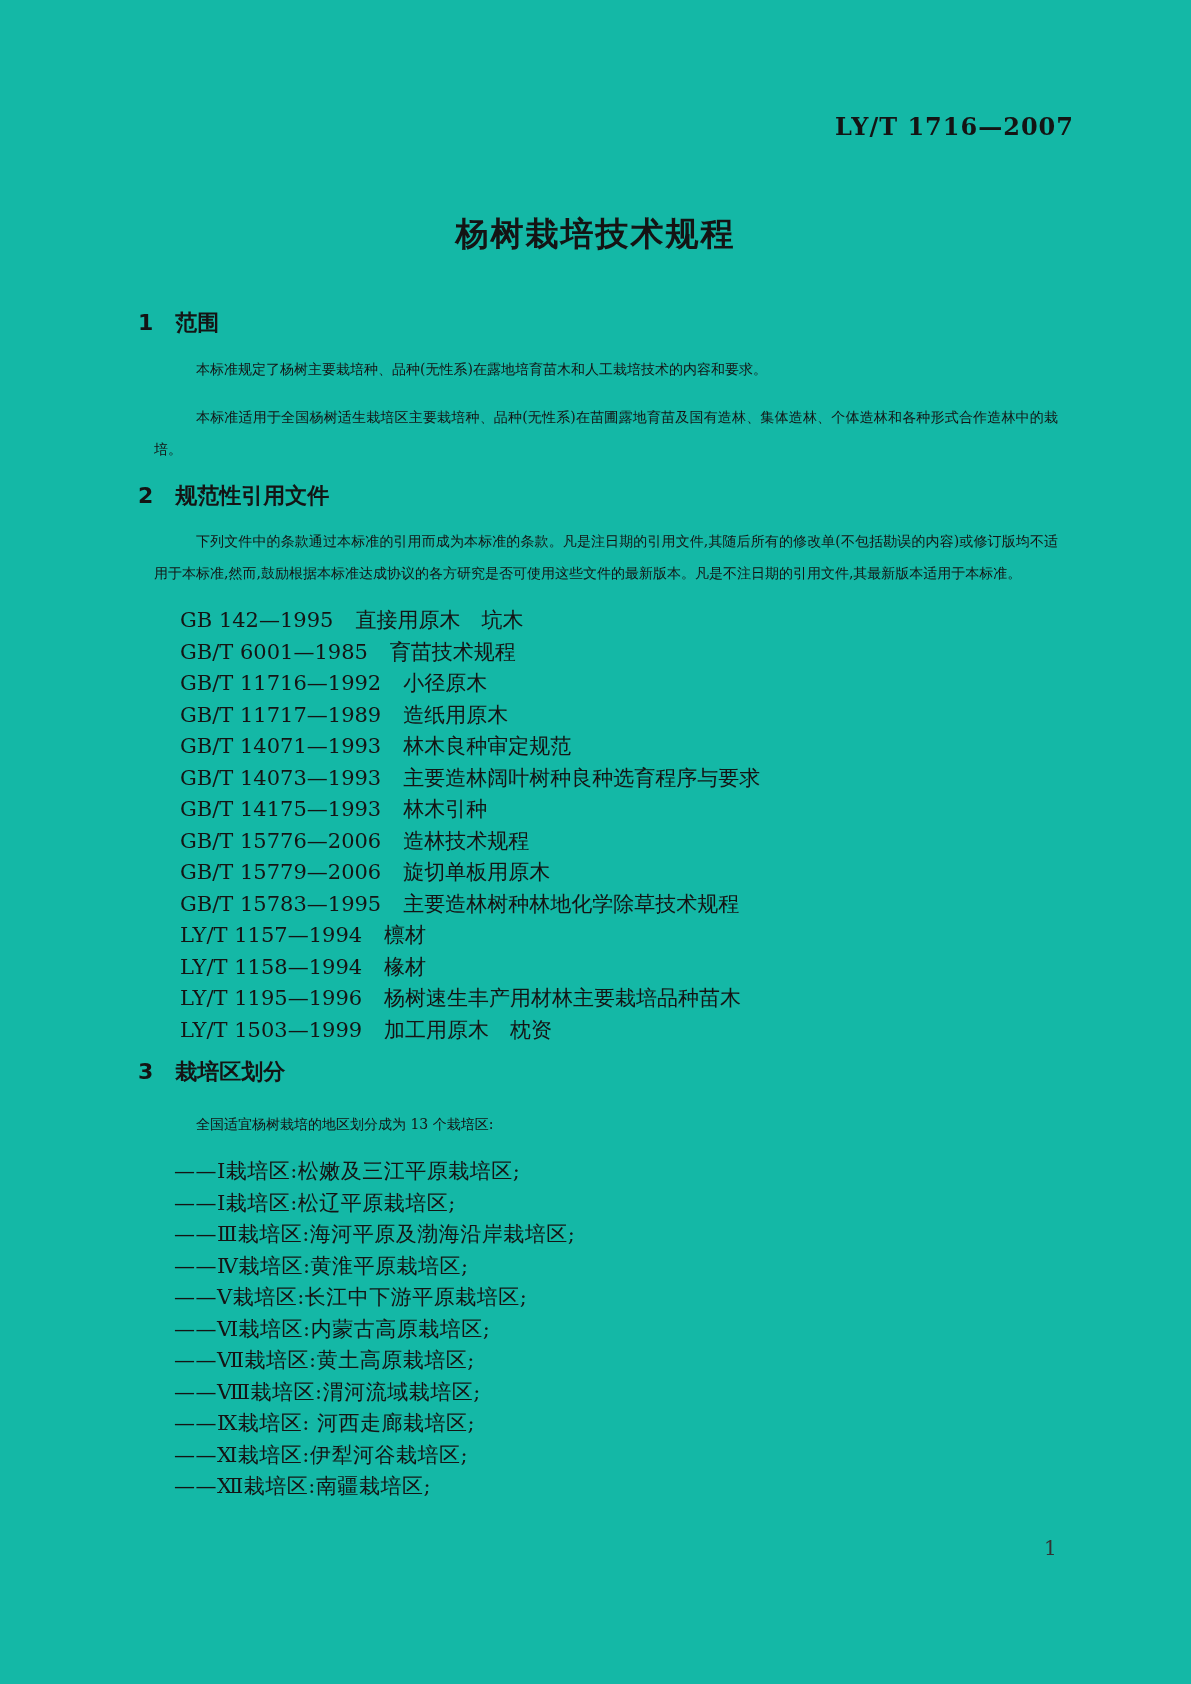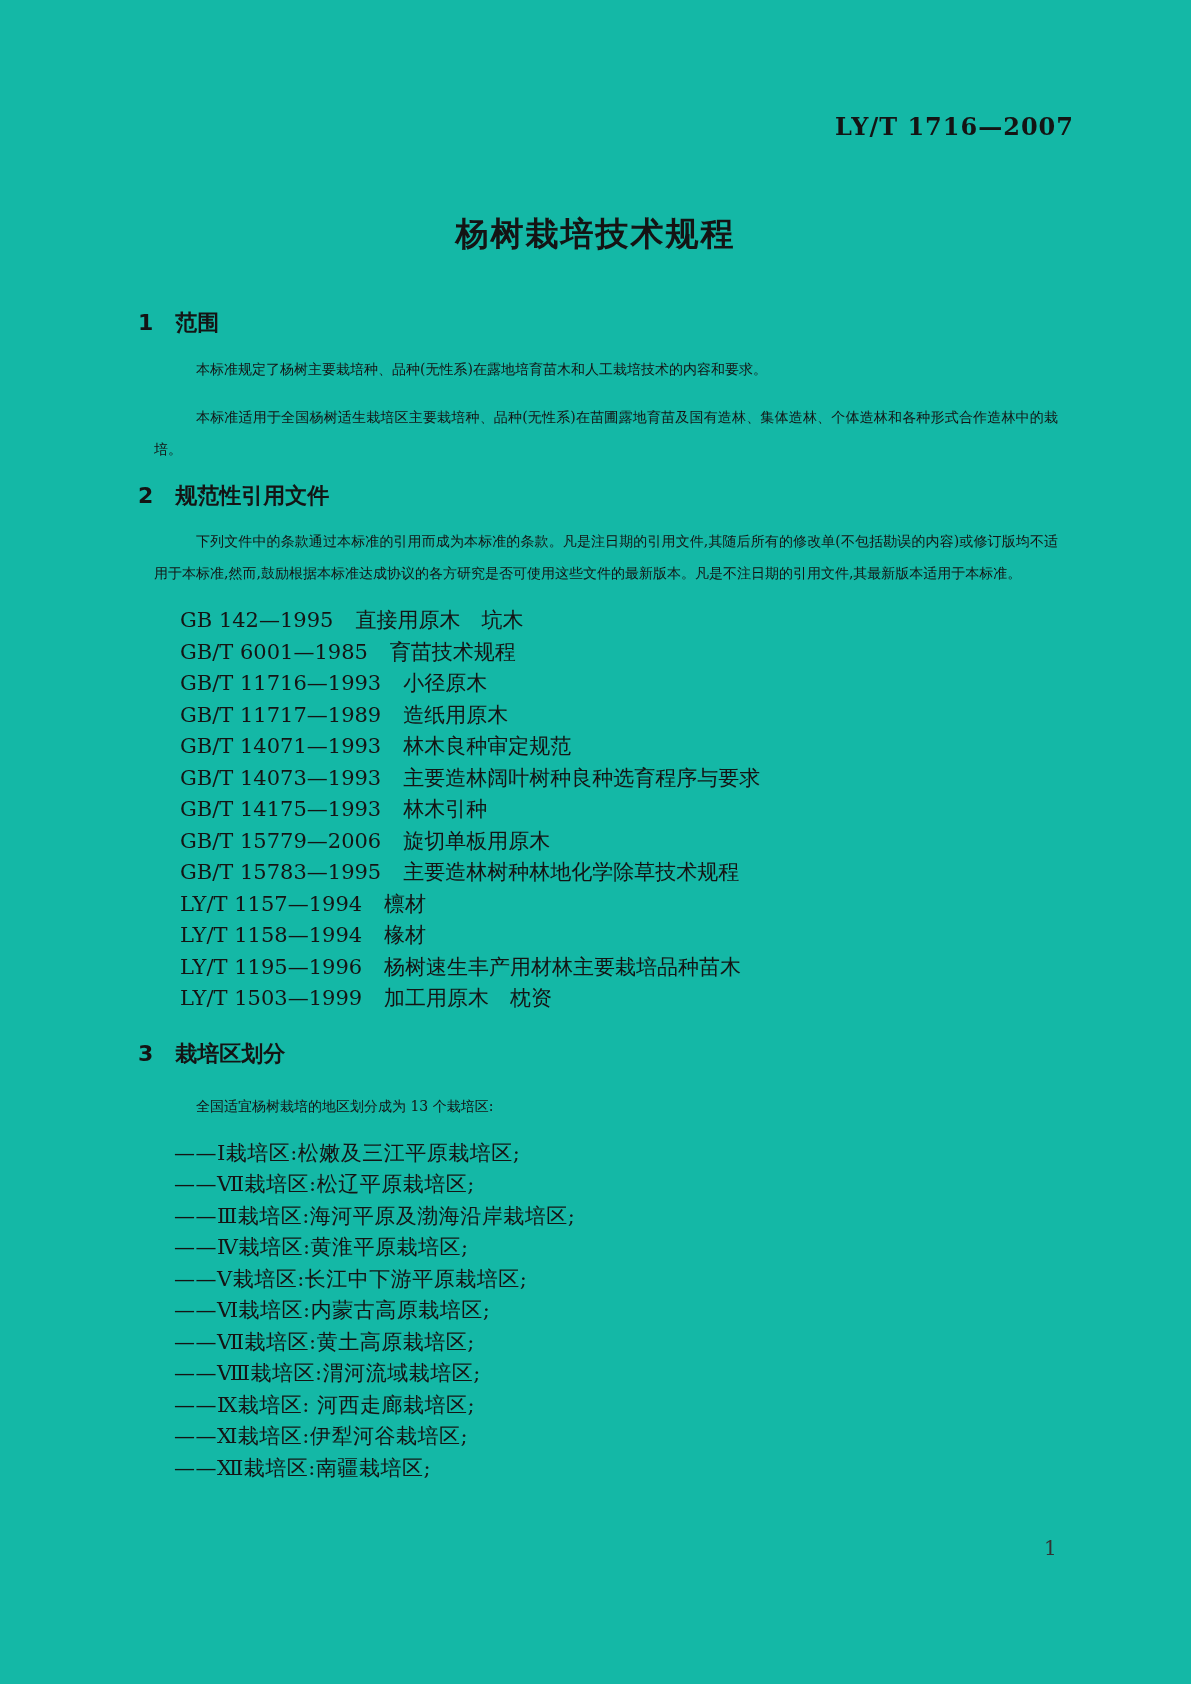--- a/index.html
+++ b/index.html
@@ -31,21 +31,21 @@
   }
   .sec-num{display:inline-block;margin-right:22px;}
   .body-par{
     font-size:14px;line-height:32px;margin:16px;
     text-indent:42px;text-align:justify;
   }
   .sec1 .sec-heading{margin-top:0}
   .sec1 .body-par:first-of-type{margin-top:15px}
   .sec2 .sec-heading{margin-top:14px}
   .sec2 .body-par{margin-top:14px}
-  .sec3 .sec-heading{margin-top:24px}
+  .sec3 .sec-heading{margin-top:11px}
   .sec3 .body-par{margin-top:21px}
 
   .ref-list{
     list-style:none;margin:0;padding:0 0 0 42px;
     font-size:21px;line-height:31.5px;
   }
   .ref-line{white-space:nowrap}
   .ref-code{margin-right:22px}
 
   .zone-list{
@@ -84,33 +84,36 @@
       </h2>
       <p class="body-par">下列文件中的条款通过本标准的引用而成为本标准的条款。凡是注日期的引用文件,其随后所有的修改单(不包括勘误的内容)或修订版均不适用于本标准,然而,鼓励根据本标准达成协议的各方研究是否可使用这些文件的最新版本。凡是不注日期的引用文件,其最新版本适用于本标准。</p>
       <ul class="ref-list">
           <li class="ref-line">
           <span class="ref-code">GB 142—1995</span><span class="ref-title">直接用原木　坑木</span>
         </li>
           <li class="ref-line">
           <span class="ref-code">GB/T 6001—1985</span><span class="ref-title">育苗技术规程</span>
         </li>
           <li class="ref-line">
-          <span class="ref-code">GB/T 11716—1993</span><span class="ref-title">小径原木</span>
+          <span class="ref-code">GB/T 11716—1992</span><span class="ref-title">小径原木</span>
         </li>
           <li class="ref-line">
           <span class="ref-code">GB/T 11717—1989</span><span class="ref-title">造纸用原木</span>
         </li>
           <li class="ref-line">
           <span class="ref-code">GB/T 14071—1993</span><span class="ref-title">林木良种审定规范</span>
         </li>
           <li class="ref-line">
           <span class="ref-code">GB/T 14073—1993</span><span class="ref-title">主要造林阔叶树种良种选育程序与要求</span>
         </li>
           <li class="ref-line">
           <span class="ref-code">GB/T 14175—1993</span><span class="ref-title">林木引种</span>
+        </li>
+          <li class="ref-line">
+          <span class="ref-code">GB/T 15776—2006</span><span class="ref-title">造林技术规程</span>
         </li>
           <li class="ref-line">
           <span class="ref-code">GB/T 15779—2006</span><span class="ref-title">旋切单板用原木</span>
         </li>
           <li class="ref-line">
           <span class="ref-code">GB/T 15783—1995</span><span class="ref-title">主要造林树种林地化学除草技术规程</span>
         </li>
           <li class="ref-line">
           <span class="ref-code">LY/T 1157—1994</span><span class="ref-title">檩材</span>
         </li>
@@ -126,21 +129,21 @@
         </ul>
     </section>
 
     <section class="sec3">
       <h2 class="sec-heading">
         <span class="sec-num">3</span><span>栽培区划分</span>
       </h2>
       <p class="body-par">全国适宜杨树栽培的地区划分成为 13 个栽培区:</p>
       <ul class="zone-list">
           <li class="zone-line">——Ⅰ栽培区:松嫩及三江平原栽培区;</li>
-          <li class="zone-line">——Ⅶ栽培区:松辽平原栽培区;</li>
+          <li class="zone-line">——Ⅰ栽培区:松辽平原栽培区;</li>
           <li class="zone-line">——Ⅲ栽培区:海河平原及渤海沿岸栽培区;</li>
           <li class="zone-line">——Ⅳ栽培区:黄淮平原栽培区;</li>
           <li class="zone-line">——Ⅴ栽培区:长江中下游平原栽培区;</li>
           <li class="zone-line">——Ⅵ栽培区:内蒙古高原栽培区;</li>
           <li class="zone-line">——Ⅶ栽培区:黄土高原栽培区;</li>
           <li class="zone-line">——Ⅷ栽培区:渭河流域栽培区;</li>
           <li class="zone-line">——Ⅸ栽培区: 河西走廊栽培区;</li>
           <li class="zone-line">——Ⅺ栽培区:伊犁河谷栽培区;</li>
           <li class="zone-line">——Ⅻ栽培区:南疆栽培区;</li>
         </ul>

